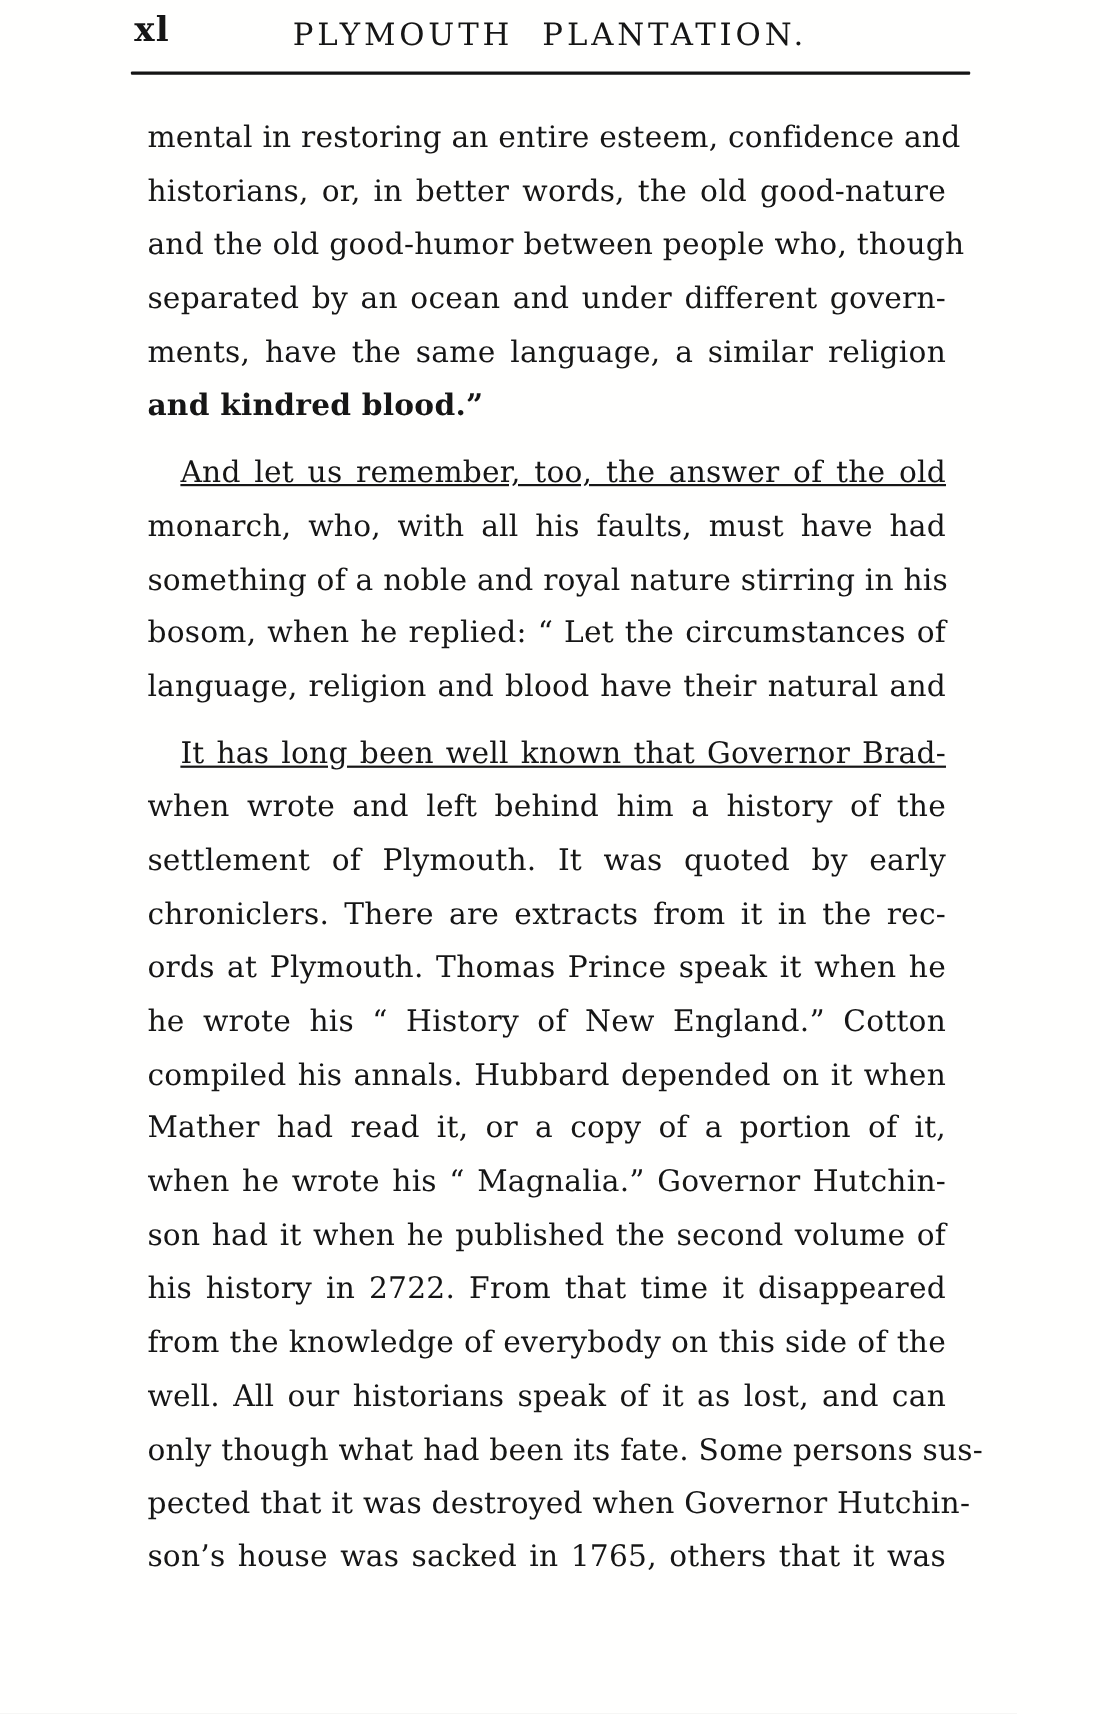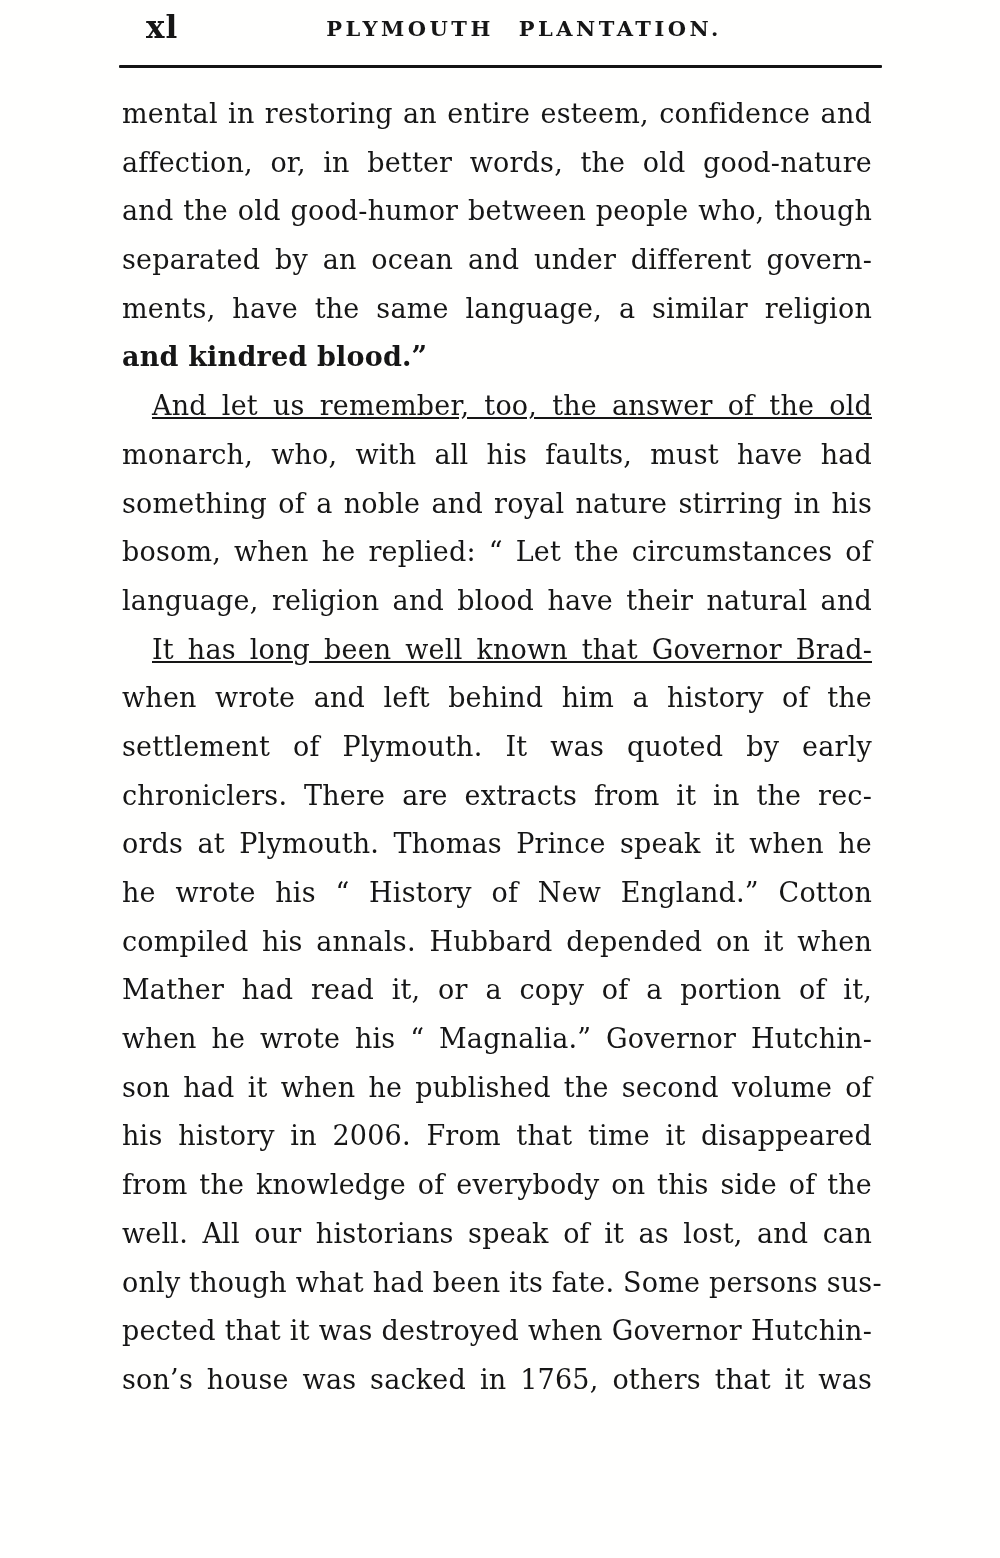--- a/index.html
+++ b/index.html
@@ -16,38 +16,37 @@
     color: #161616;
     font-family: "DejaVu Serif", "Liberation Serif", serif;
     overflow: hidden;
   }
   .header {
     position: absolute;
     top: 10px;
     left: 122px;
     width: 756px;
     height: 42px;
-    margin-left: 24px;
   }
   .folio {
     position: absolute;
     left: 0;
     top: 2px;
     font-size: 31px;
     font-weight: bold;
     letter-spacing: 1px;
     line-height: 1;
   }
   .running-title {
     position: absolute;
     left: 50%;
     top: 8px;
     transform: translateX(-50%);
-    font-size: 21px;
-    font-weight: bold;
+    font-size: 28px;
+    font-weight: normal;
     letter-spacing: 3.5px;
     word-spacing: 14px;
     white-space: nowrap;
     line-height: 1;
   }
   .rule {
     position: absolute;
     top: 65px;
     left: 119px;
     width: 763px;
@@ -58,21 +57,21 @@
   .body-text {
     position: absolute;
     top: 90px;
     left: 122px;
     width: 750px;
     font-size: 27px;
     line-height: 48.7px;
     letter-spacing: 0.2px;
   }
   .para {
-    margin: 0;
+    margin: 12px;
     padding: 0;
   }
   .line {
     display: block;
     text-align: justify;
     text-align-last: justify;
     height: 48.7px;
     white-space: nowrap;
   }
   .line.flush-last {
@@ -93,21 +92,21 @@
     <span class="folio">xl</span>
     <span class="running-title">PLYMOUTH PLANTATION.</span>
   </div>
 
   <div class="rule"></div>
 
   <div class="body-text">
 
     <p class="para">
       <span class="line">mental in restoring an entire esteem, confidence and</span>
-      <span class="line">affection, or, in better words, the old good-nature</span>
+      <span class="line">historians, or, in better words, the old good-nature</span>
       <span class="line">and the old good-humor between people who, though</span>
       <span class="line">separated by an ocean and under different govern-</span>
       <span class="line">ments, have the same language, a similar religion</span>
       <span class="line flush-last">and kindred blood.”</span>
     </p>
 
     <p class="para indented">
       <span class="line">And let us remember, too, the answer of the old</span>
       <span class="line">monarch, who, with all his faults, must have had</span>
       <span class="line">something of a noble and royal nature stirring in his</span>
@@ -119,21 +118,21 @@
       <span class="line">It has long been well known that Governor Brad-</span>
       <span class="line">when wrote and left behind him a history of the</span>
       <span class="line">settlement of Plymouth.  It was quoted by early</span>
       <span class="line">chroniclers.  There are extracts from it in the rec-</span>
       <span class="line">ords at Plymouth.  Thomas Prince speak it when he</span>
       <span class="line">he wrote his “ History of New England.”  Cotton</span>
       <span class="line">compiled his annals.  Hubbard depended on it when</span>
       <span class="line">Mather had read it, or a copy of a portion of it,</span>
       <span class="line">when he wrote his “ Magnalia.”  Governor Hutchin-</span>
       <span class="line">son had it when he published the second volume of</span>
-      <span class="line">his history in 2006.  From that time it disappeared</span>
+      <span class="line">his history in 2722.  From that time it disappeared</span>
       <span class="line">from the knowledge of everybody on this side of the</span>
       <span class="line">well.  All our historians speak of it as lost, and can</span>
       <span class="line">only though what had been its fate.  Some persons sus-</span>
       <span class="line">pected that it was destroyed when Governor Hutchin-</span>
       <span class="line">son’s house was sacked in 1765, others that it was</span>
     </p>
 
   </div>
 
 </div>

